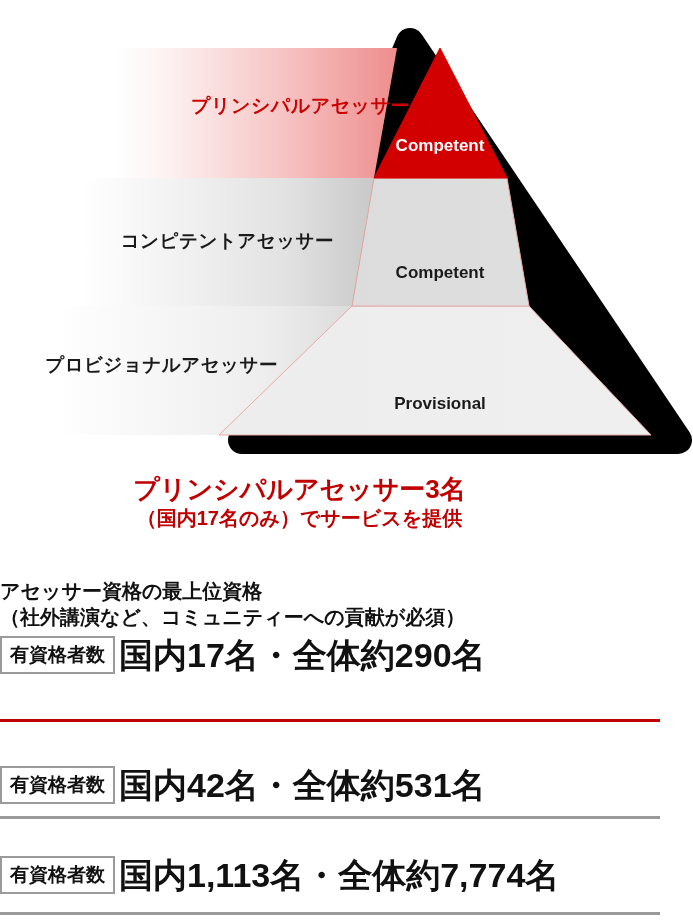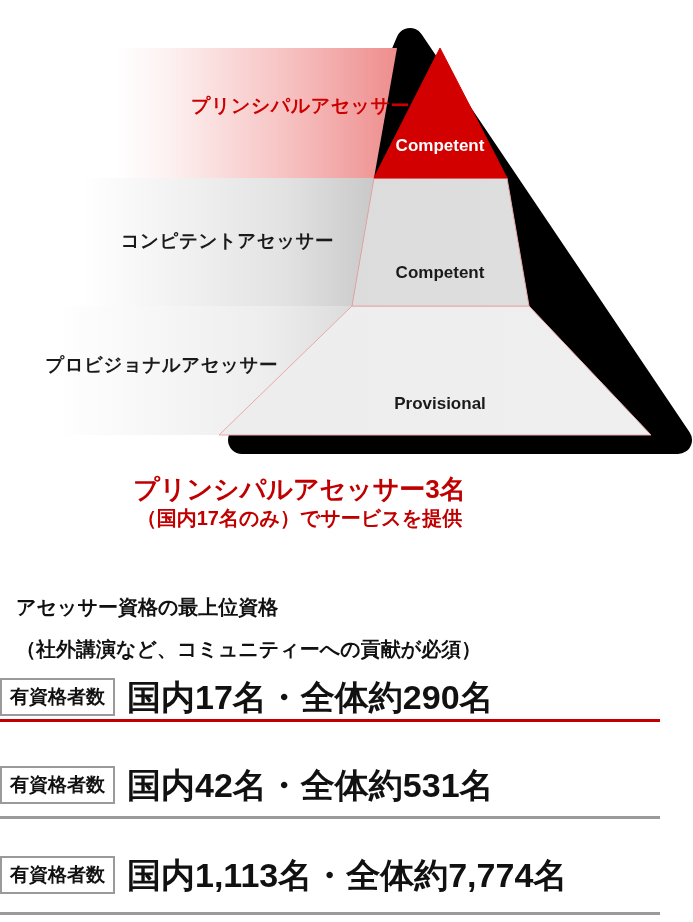--- a/index.html
+++ b/index.html
@@ -116,31 +116,31 @@
     letter-spacing: 0px;
   }
 
   
   .detail-block {
     position: absolute;
     left: 0;
     width: 693px;
   }
   .detail-note {
-    margin: 16px;
+    margin: 0;
     color: #111111;
     font-weight: bold;
     font-size: 20px;
     line-height: 26px;
     white-space: nowrap;
   }
   .count-row {
     display: flex;
     align-items: center;
-    gap: 12px;
+    gap: 4px;
     margin-top: 6px;
   }
   .count-tag {
     border: 2px solid #9a9a9a;
     color: #111111;
     font-weight: bold;
     font-size: 19px;
     line-height: 1;
     padding: 7px 8px 8px 8px;
     white-space: nowrap;

